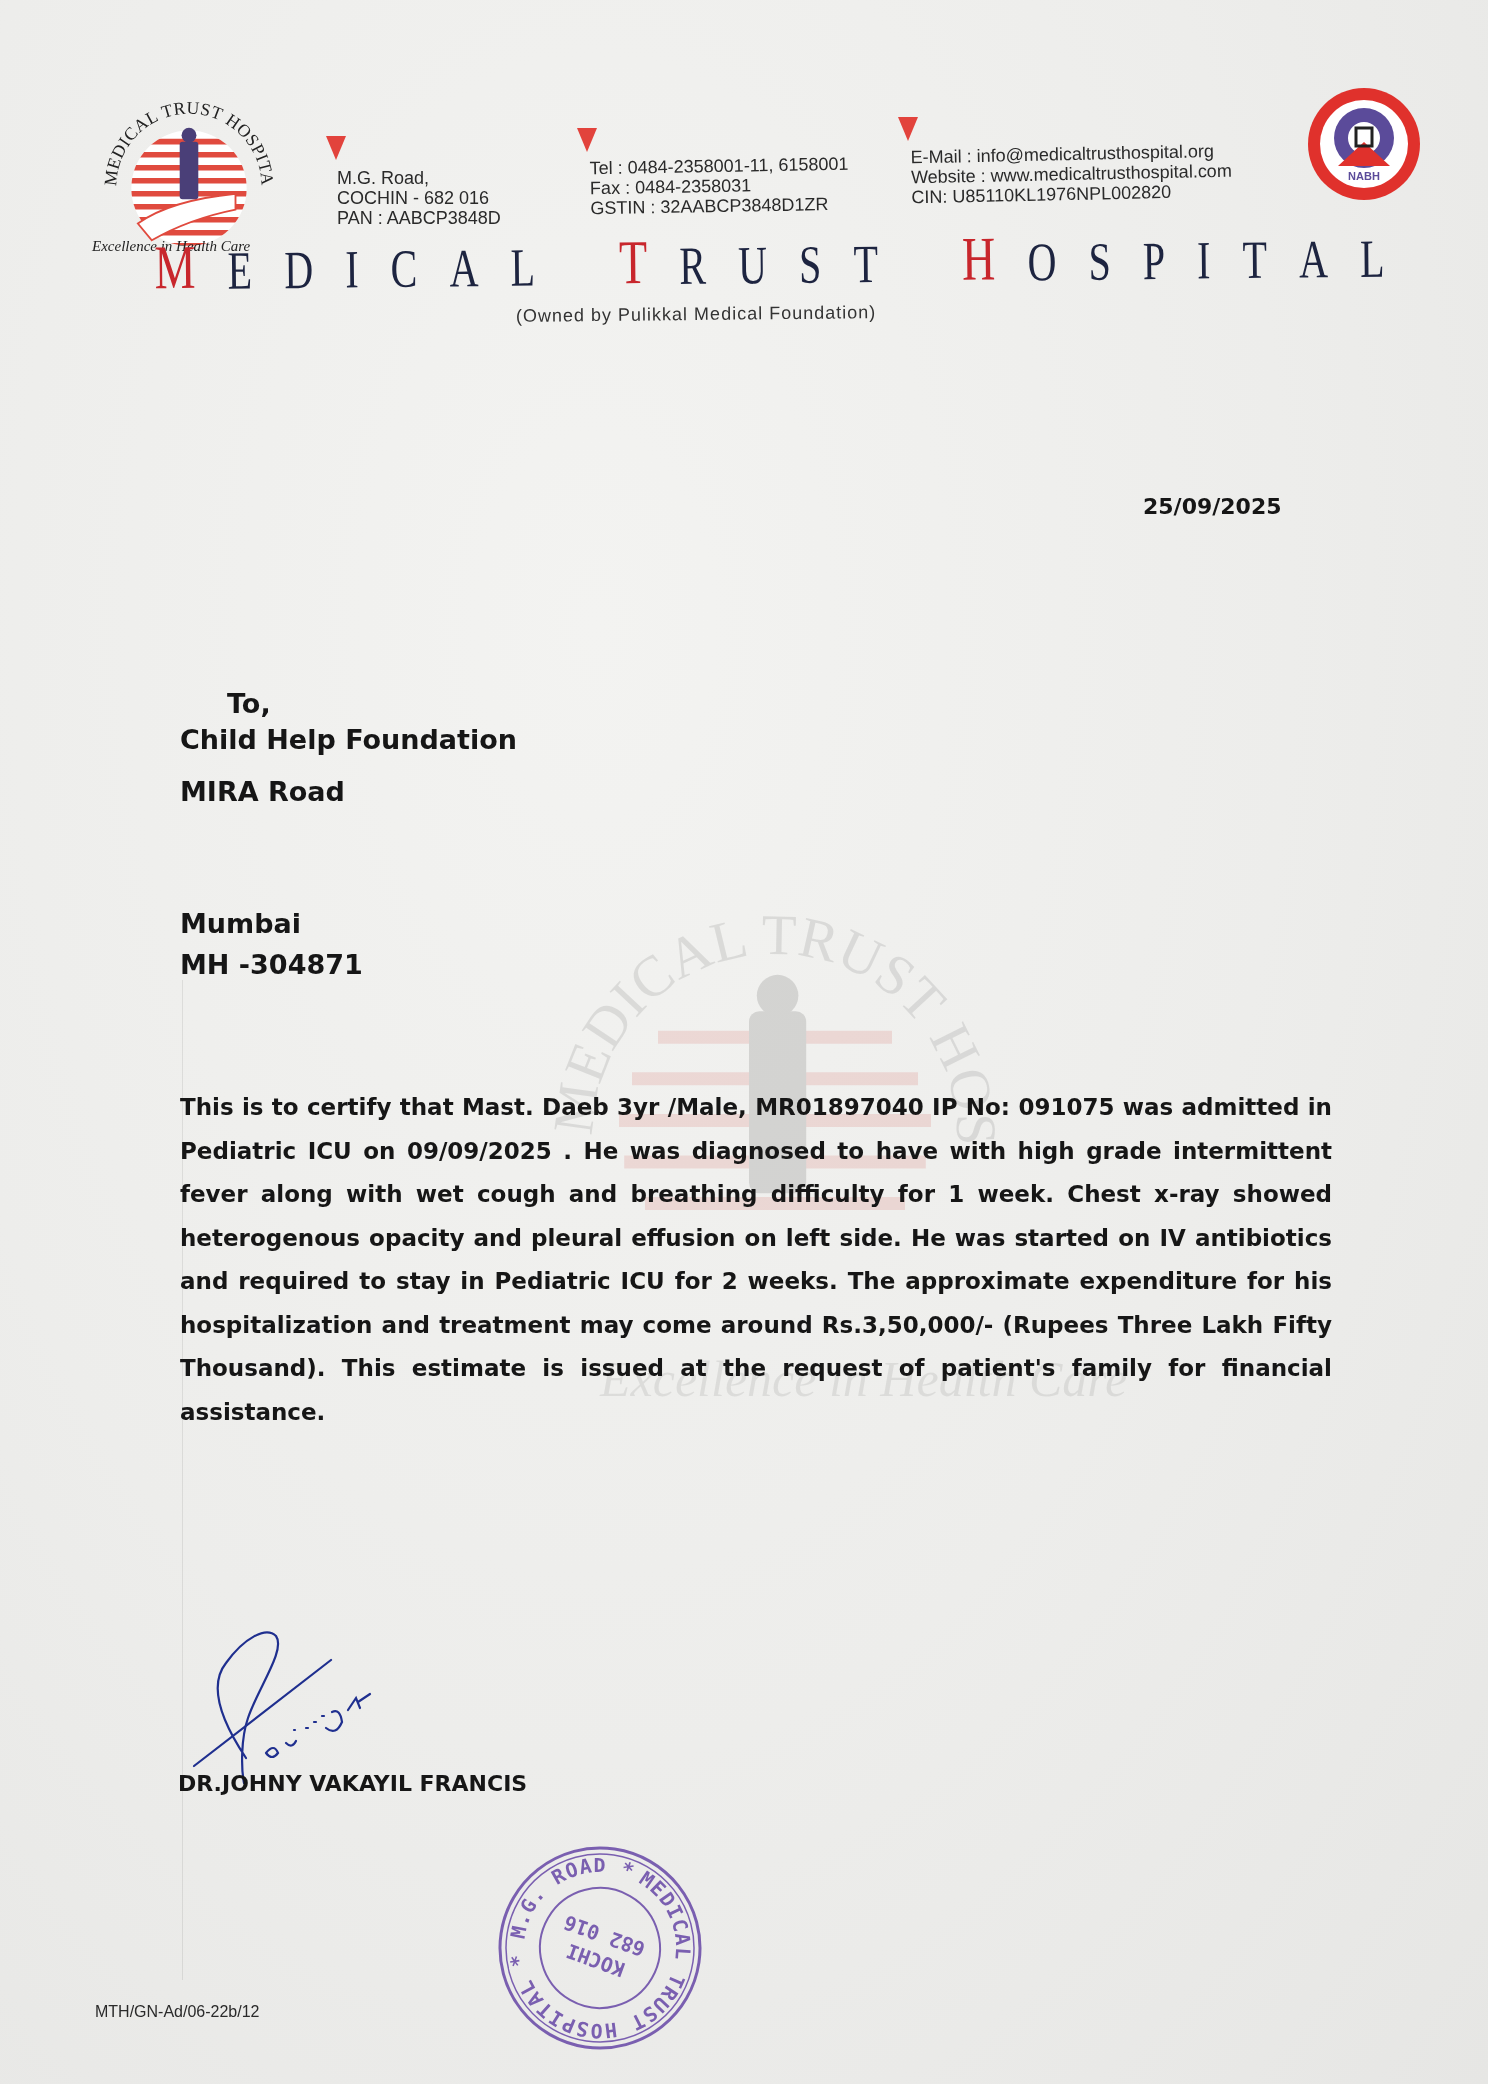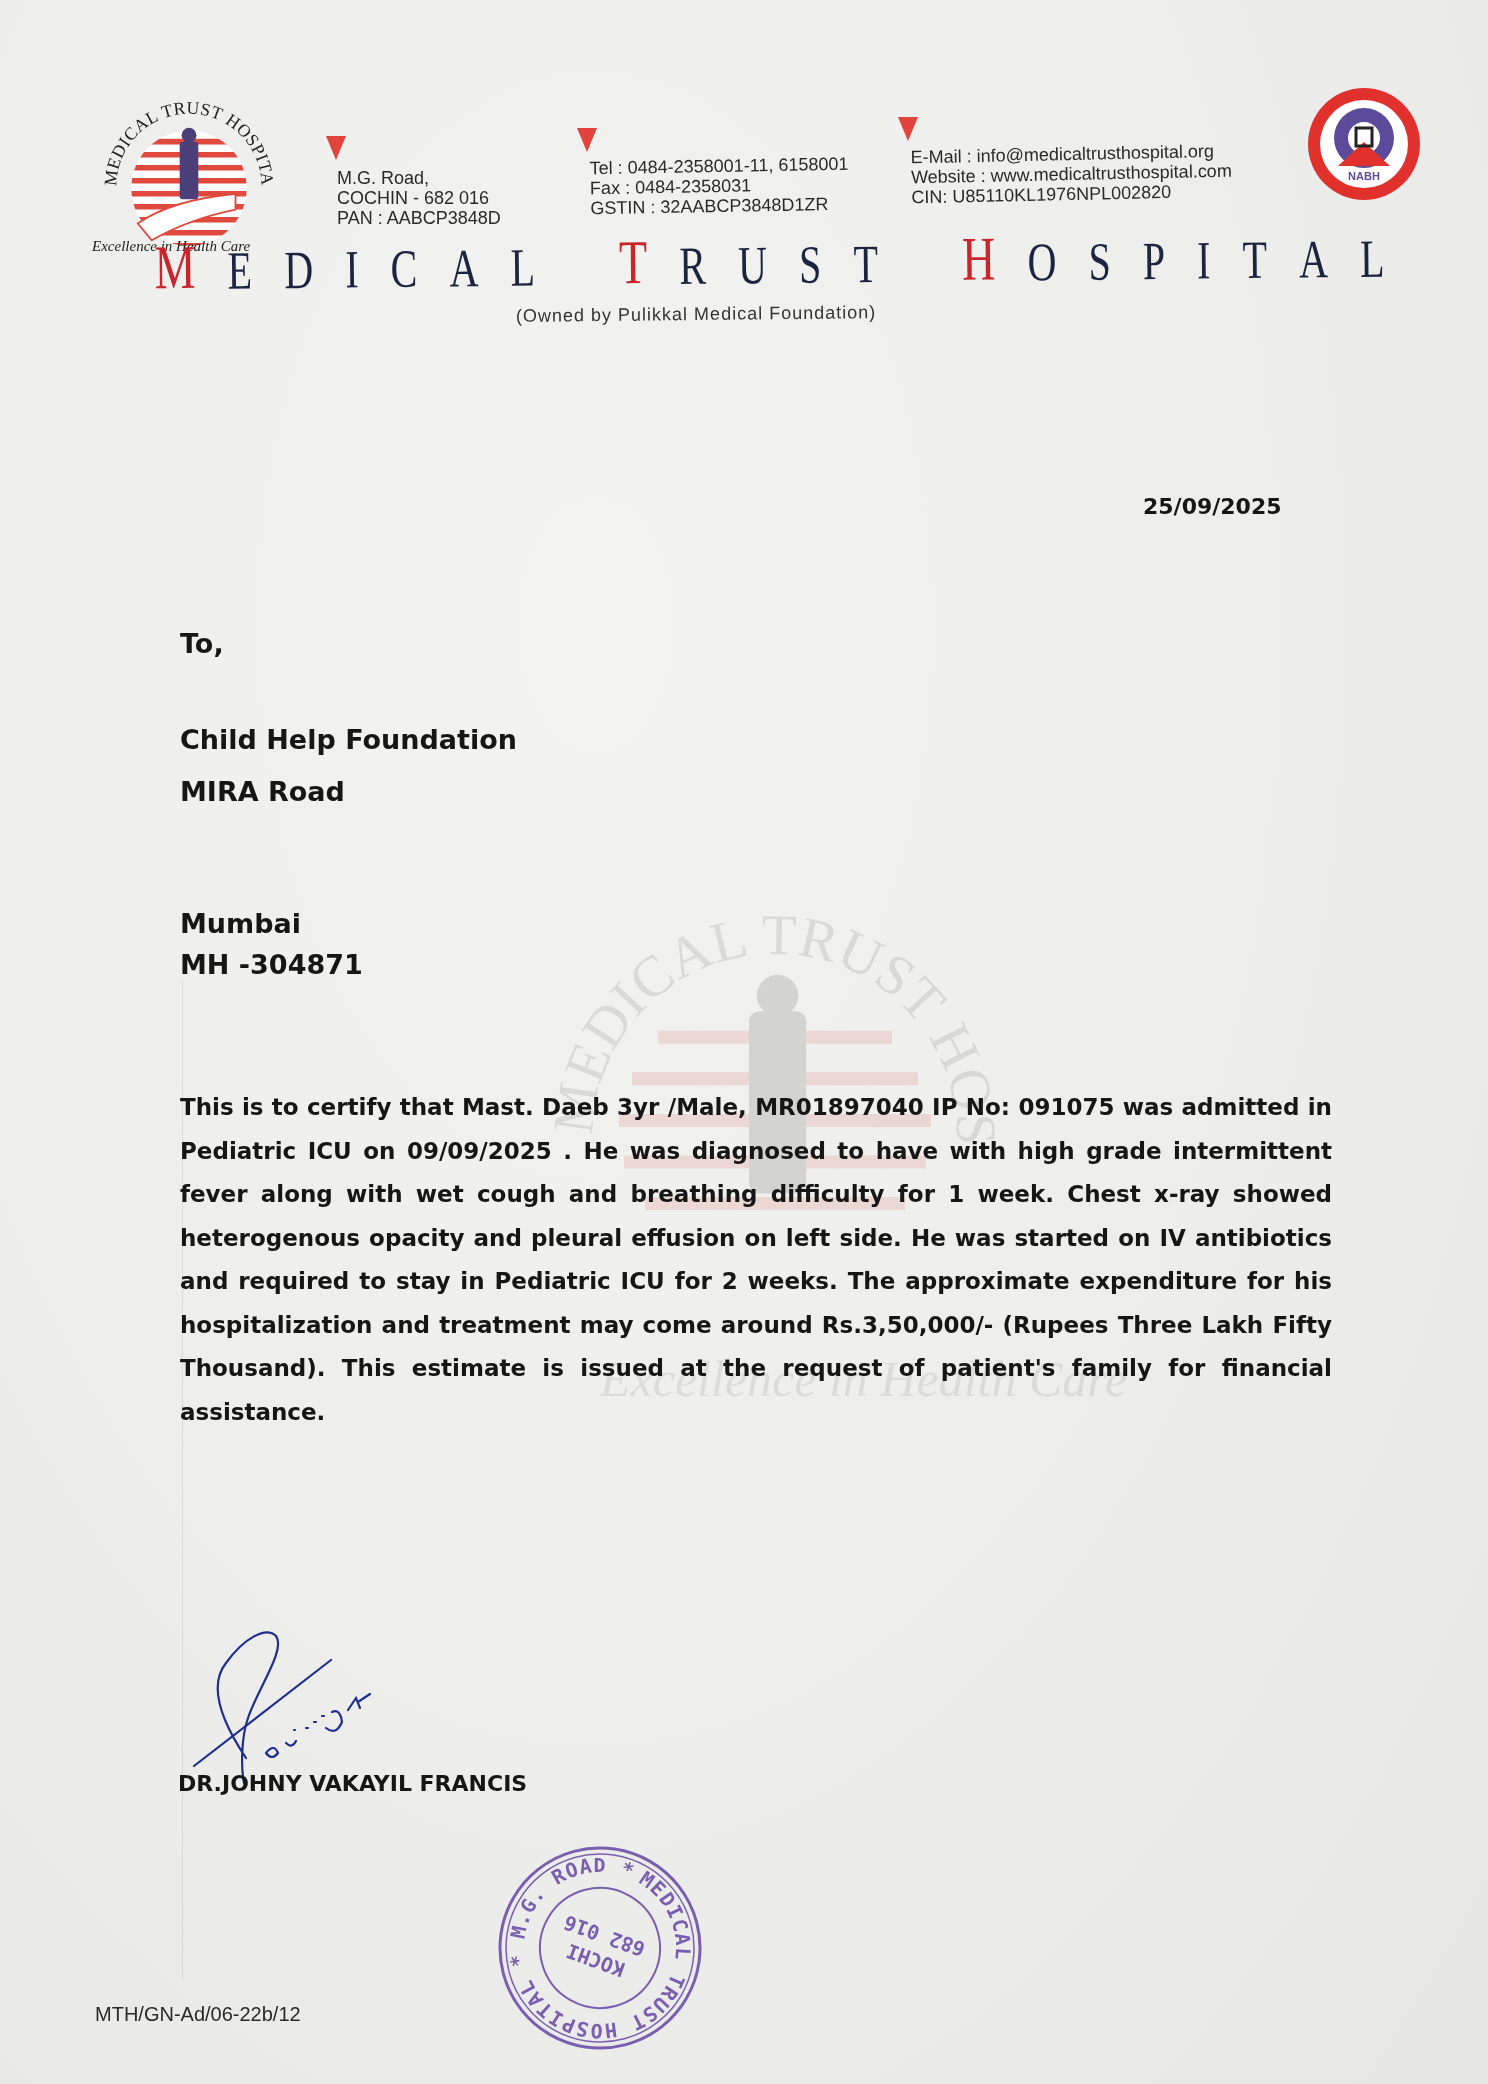--- a/index.html
+++ b/index.html
@@ -61,21 +61,21 @@
   .watermark { left: 515px; top: 850px; width: 520px; height: 520px; opacity: 0.18; }
   .wm-care {
     left: 600px; top: 1350px; font-family: "Liberation Serif", serif; font-style: italic;
     font-size: 50px; color: rgba(0,0,0,0.08);
   }
 
   
   .signature { left: 186px; top: 1618px; width: 220px; height: 170px; }
   .sig-block { left: 178px; top: 1766px; font-size: 22px; line-height: 36px; }
   .stamp { left: 494px; top: 1842px; width: 212px; height: 212px; }
-  .ref { left: 95px; top: 2003px; font-size: 20px; color: #2a2a2a; }
+  .ref { left: 95px; top: 2003px; font-size: 16px; color: #2a2a2a; }
 </style>
 </head>
 <body>
 
 <div class="page">
 
   <svg class="abs watermark" viewBox="0 0 200 200">
     <defs>
       <path id="wmArc" d="M30,110 A70,70 0 0,1 170,110"></path>
     </defs>
@@ -173,21 +173,21 @@
     <span>P</span>
     <span>I</span>
     <span>T</span>
     <span>A</span>
     <span>L</span>
   </div>
   <div class="abs owned">(Owned by Pulikkal Medical Foundation)</div>
 
   <div class="abs bodytxt date">25/09/2025</div>
 
-  <div class="abs bodytxt addr" style="top:628px;">To,</div>
+  <div class="abs bodytxt addr" style="top:688px;margin-left:47px;">To,</div>
   <div class="abs bodytxt addr" style="top:724px;">Child  Help Foundation</div>
   <div class="abs bodytxt addr" style="top:767px;margin-top:9px;">MIRA Road</div>
   <div class="abs bodytxt addr" style="top:908px;">Mumbai</div>
   <div class="abs bodytxt addr" style="top:949px;">MH -304871</div>
 
   <div class="abs margin-line"></div>
 
   <div class="abs bodytxt para">This  is to certify that  Mast. Daeb  3yr /Male,  MR01897040 IP No: 091075  was admitted in Pediatric  ICU on  09/09/2025 . He was diagnosed to have with high grade intermittent fever along with  wet  cough and breathing difficulty for 1 week.  Chest x-ray showed heterogenous opacity and pleural effusion on left side. He was started on IV antibiotics  and  required to stay in Pediatric ICU for 2 weeks. The approximate expenditure for his hospitalization  and  treatment  may come around Rs.3,50,000/- (Rupees Three Lakh Fifty Thousand). This estimate is issued at  the request of patient's family for financial assistance.</div>
 
   <svg class="abs signature" viewBox="0 0 220 170">

